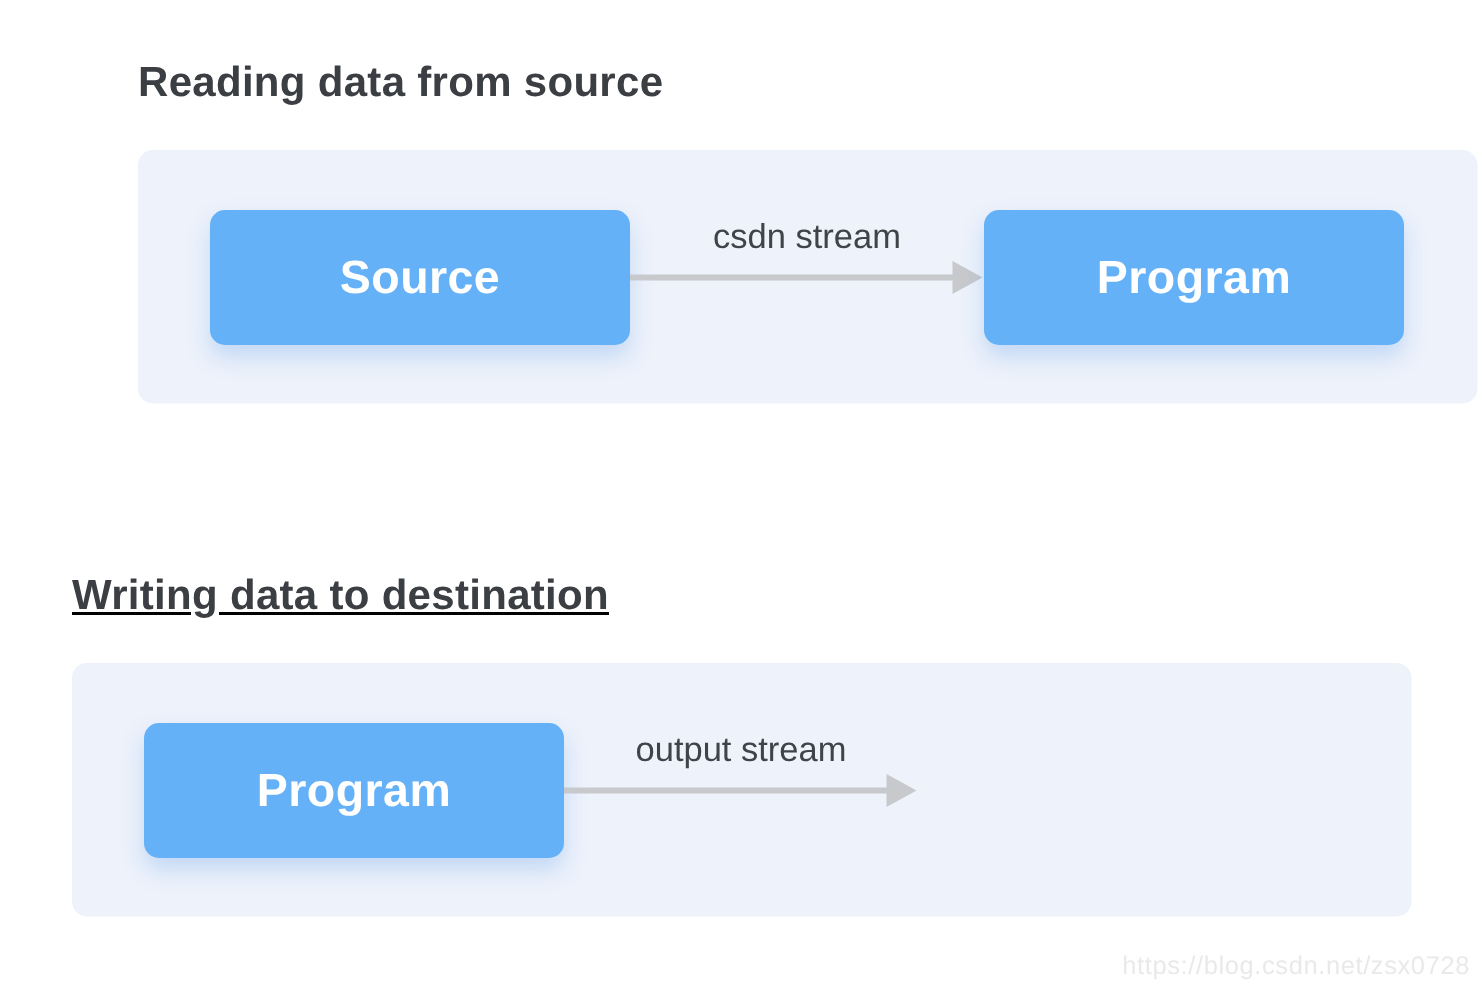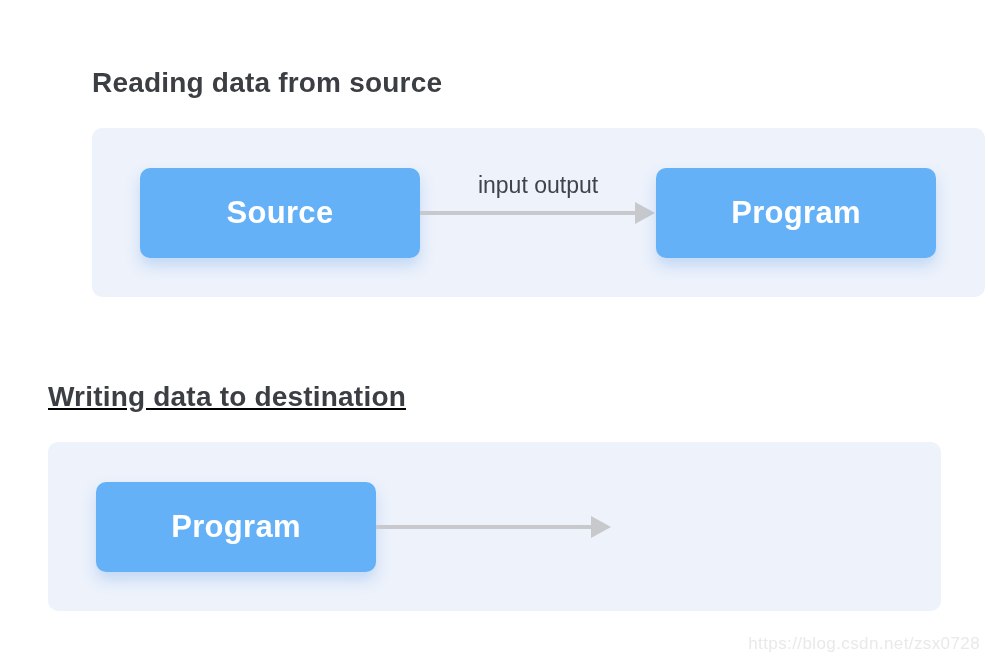--- a/index.html
+++ b/index.html
@@ -14,21 +14,21 @@
   * { box-sizing: border-box; }
   html, body { margin: 0; padding: 0; }
   body {
     width: 988px; height: 660px;
     position: relative;
     background: #ffffff;
     overflow: hidden;
     font-family: "Liberation Sans", "DejaVu Sans", sans-serif;
   }
   .section { position: absolute; left: 48px; width: 893px; }
-  #section-0 { top: 64px; padding-left: 44px; }
+  #section-0 { top: 36px; padding-left: 44px; }
   #section-1 { top: 378px; text-decoration: underline; }
   .section-title {
     margin: 0;
     font-size: 28px;
     font-weight: 700;
     color: var(--title-text);
     line-height: 38px;
     letter-spacing: 0.2px;
   }
   .panel {
@@ -100,36 +100,37 @@
 </head>
 <body>
 
 <div class="section" id="section-0">
   <h2 class="section-title">Reading data from source</h2>
   <div class="panel">
     <div class="node node-left">
       <span>Source</span>
     </div>
     <div class="arrow">
-      <div class="arrow-label">input output</div>
+      <div class="arrow-label">csdn stream</div>
       <div class="arrow-line"></div>
       <div class="arrow-head"></div>
     </div>
     <div class="node node-right">
       <span>Program</span>
     </div>
   </div>
 </div>
 
 <div class="section" id="section-1">
   <h2 class="section-title">Writing data to destination</h2>
   <div class="panel">
     <div class="node node-left">
       <span>Program</span>
     </div>
     <div class="arrow">
+      <div class="arrow-label">output stream</div>
       <div class="arrow-line"></div>
       <div class="arrow-head"></div>
     </div>
   </div>
 </div>
 
 <div class="watermark">https://blog.csdn.net/zsx0728</div>
 
 </body></html>

